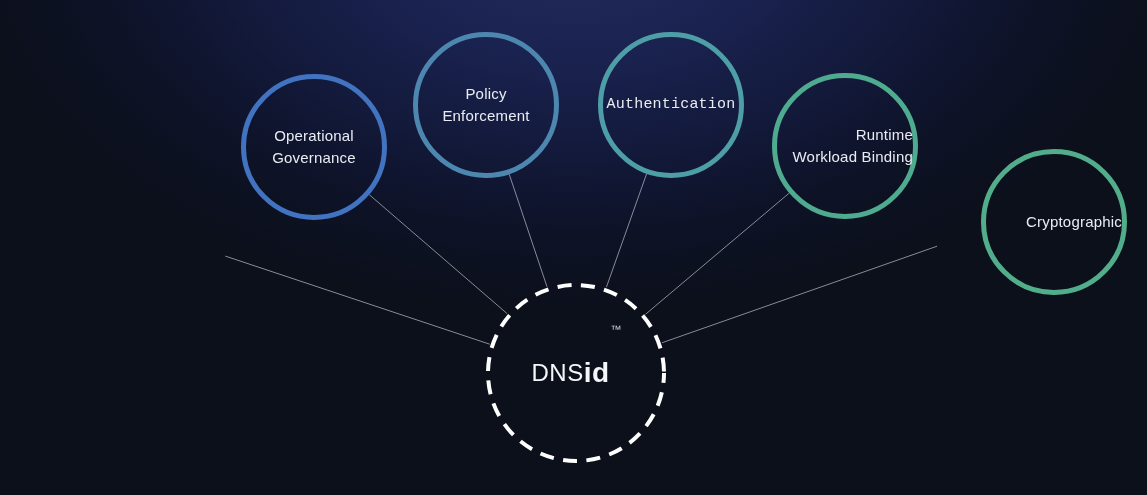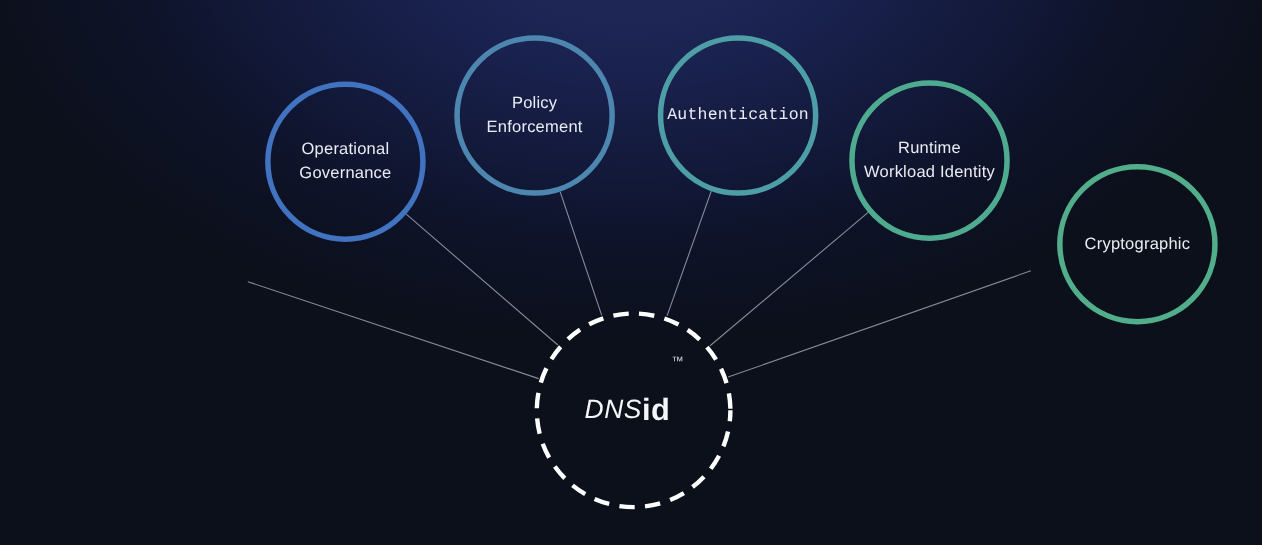--- a/index.html
+++ b/index.html
@@ -38,21 +38,21 @@
     letter-spacing: 0.2px;
     white-space: nowrap;
   }
   .hub-label {
     position: absolute;
     left: 488px; top: 285px;
     width: 176px; height: 176px;
     display: flex; align-items: center; justify-content: center;
     color: #F4F6FA;
   }
-  .hub-prefix { font-size: 24px; font-weight: 400; letter-spacing: 0.5px; font-style: italic; }
+  .hub-prefix { font-size: 24px; font-weight: 400; letter-spacing: 0.5px; }
   .hub-suffix { font-size: 28px; font-weight: 700; letter-spacing: 0.5px; }
   .hub-tm {
     font-size: 11px; opacity: 0.85;
     align-self: flex-start;
     position: relative; top: 38px; left: 1px;
   }
 </style>
 </head>
 <body>
 
@@ -79,26 +79,26 @@
   <div class="node" style="left: 413px; top: 32px; border-color: rgb(77, 135, 176);">
     <span class="node-line">Policy</span>
     <span class="node-line">Enforcement</span>
   </div>
 
   <div class="node" style="left: 598px; top: 32px; border-color: rgb(77, 158, 166); font-family: Liberation Mono, monospace;">
     <span class="node-line">Authentication</span>
     <span class="node-line"></span>
   </div>
 
-  <div class="node" style="left: 772px; top: 73px; border-color: rgb(79, 171, 143);">
+  <div class="node" style="left: 772px; top: 73px; border-color: rgb(79, 171, 143); align-items: flex-end;">
     <span class="node-line">Runtime</span>
-    <span class="node-line">Workload Identity</span>
+    <span class="node-line">Workload Binding</span>
   </div>
 
-  <div class="node" style="left: 961px; top: 149px; border-color: rgb(82, 174, 138);">
+  <div class="node" style="left: 981px; top: 149px; border-color: rgb(82, 174, 138); align-items: flex-end;">
     <span class="node-line">Cryptographic</span>
   </div>
 
   <div class="hub-label">
     <span class="hub-prefix">DNS</span>
       <span class="hub-suffix">id</span>
       <span class="hub-tm">™</span>
   </div>
 
 </div>

